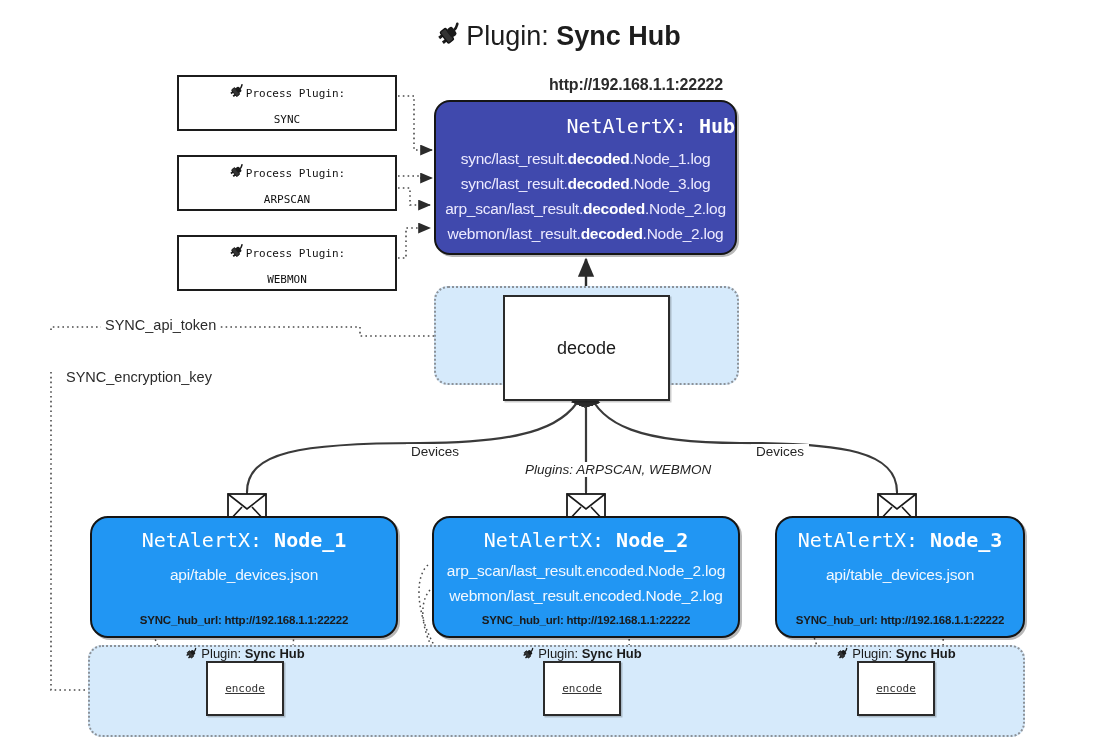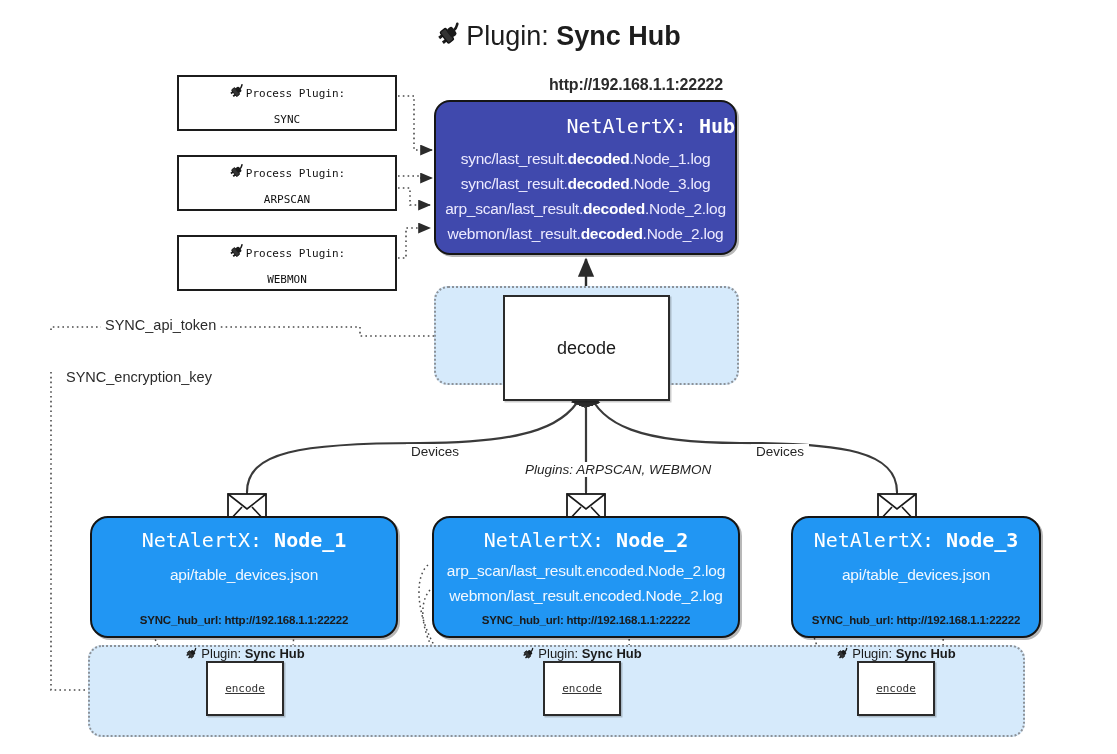--- a/index.html
+++ b/index.html
@@ -197,21 +197,21 @@
     width: 100%;
     text-align: center;
     font-size: 11.5px;
     font-weight: bold;
     color: #1b1b1b;
     white-space: nowrap;
     letter-spacing: -0.2px;
   }
   #node1 { left: 90px;  top: 516px; width: 308px; }
   #node2 { left: 432px; top: 516px; width: 308px; }
-  #node3 { left: 775px; top: 516px; width: 250px; margin-left: 16px; }
+  #node3 { left: 775px; top: 516px; width: 250px; }
   #node2 .node-lines { margin-top: 6px; }
 
   
   .envelope {
     width: 40px;
     height: 30px;
   }
 
   
   #bottom-cluster {

